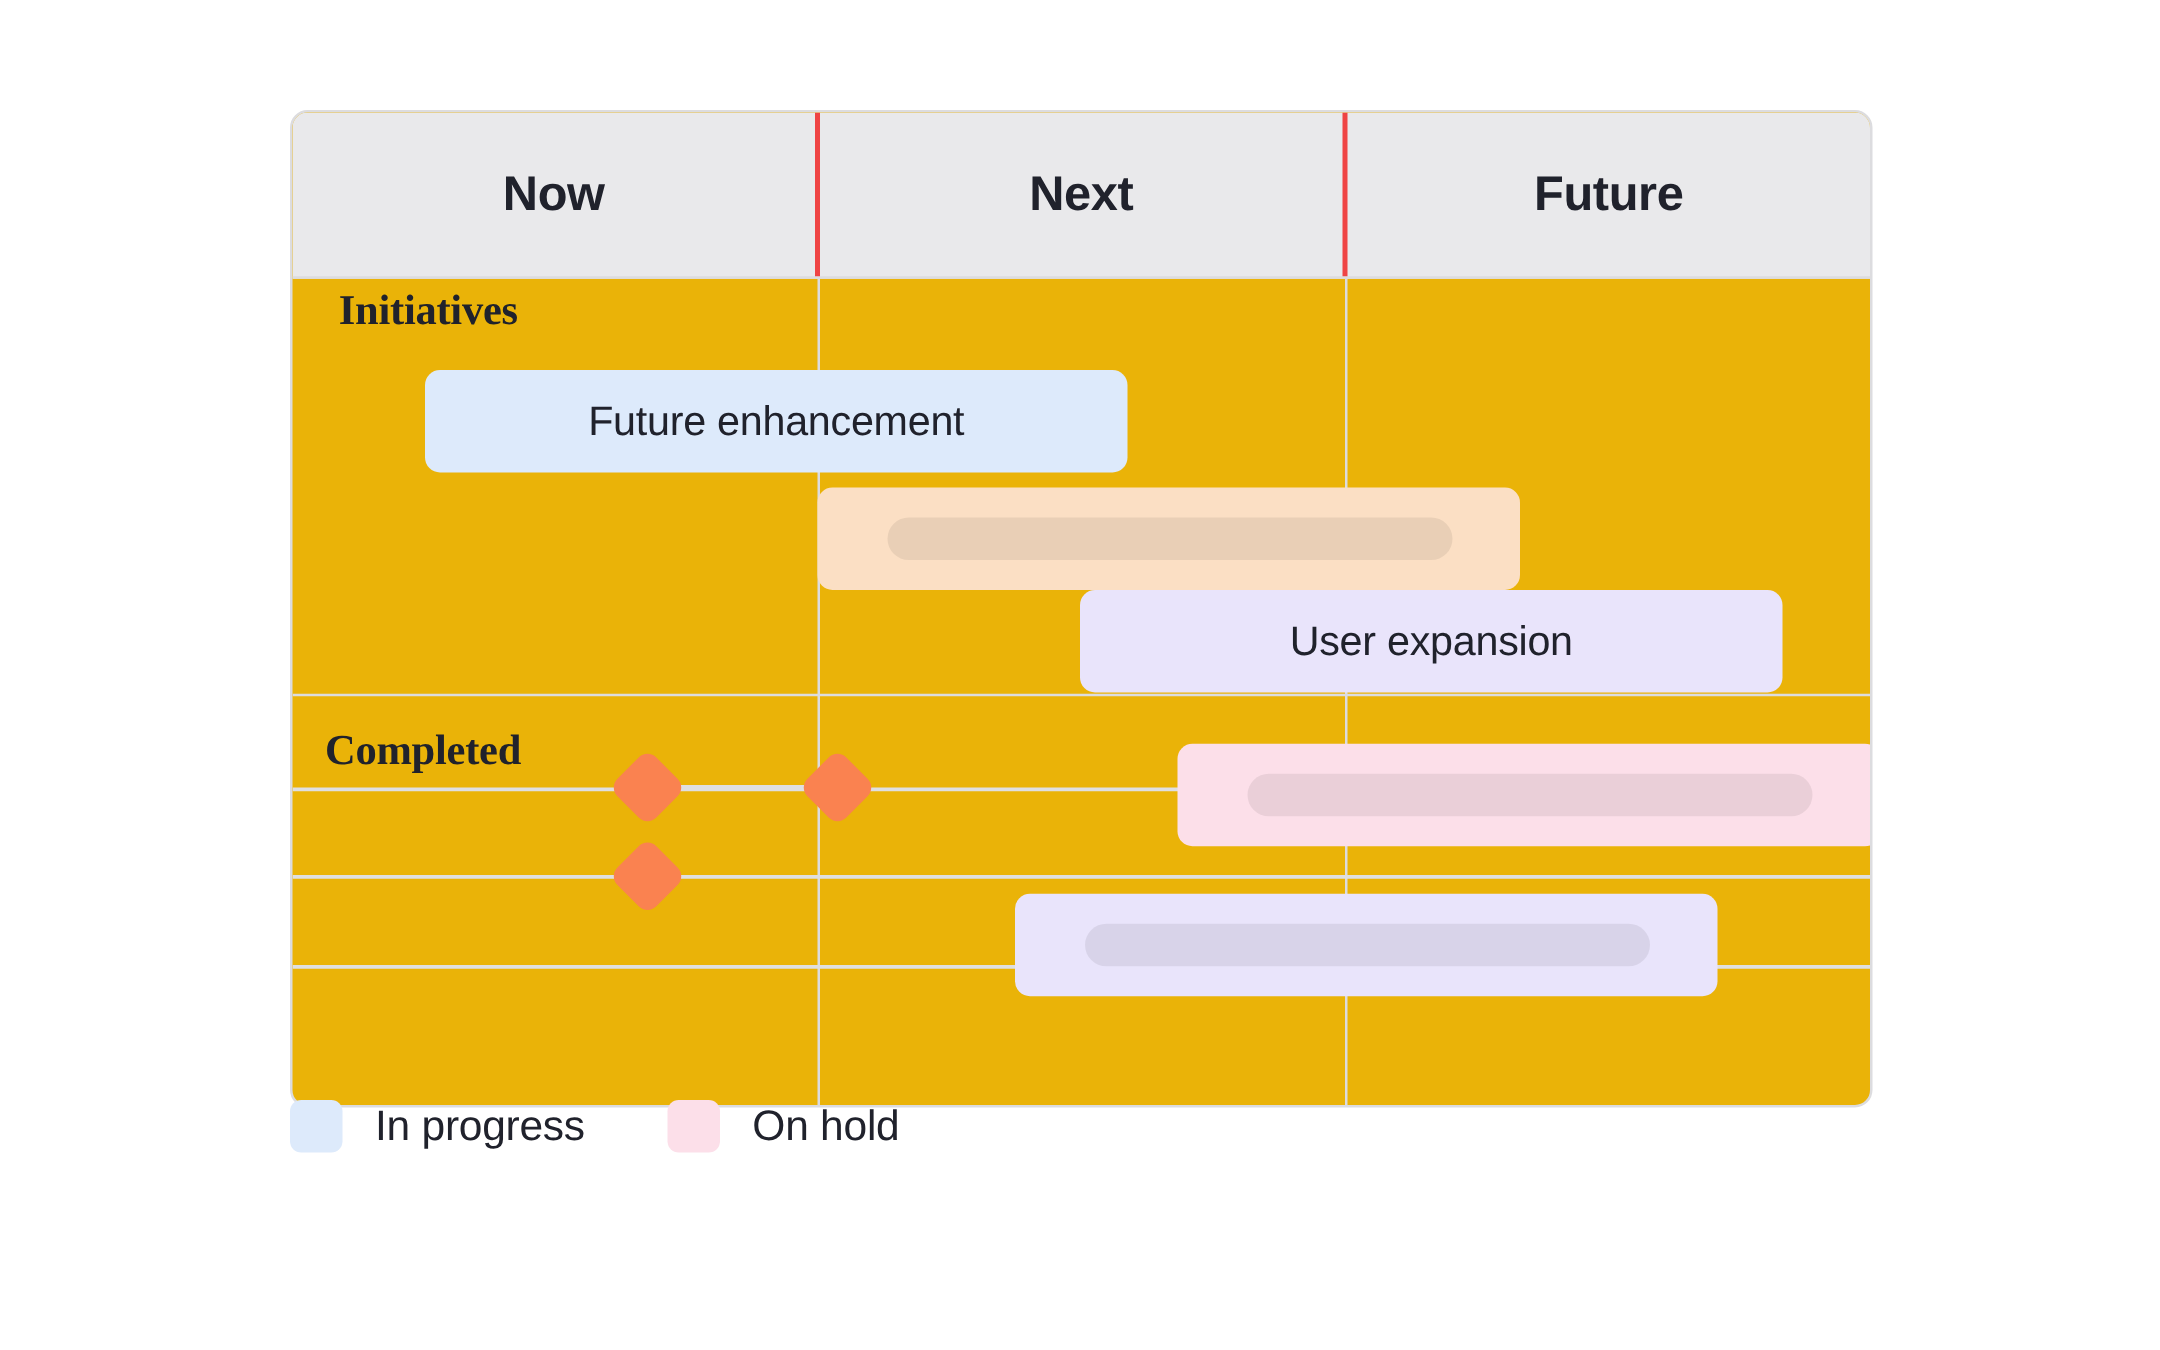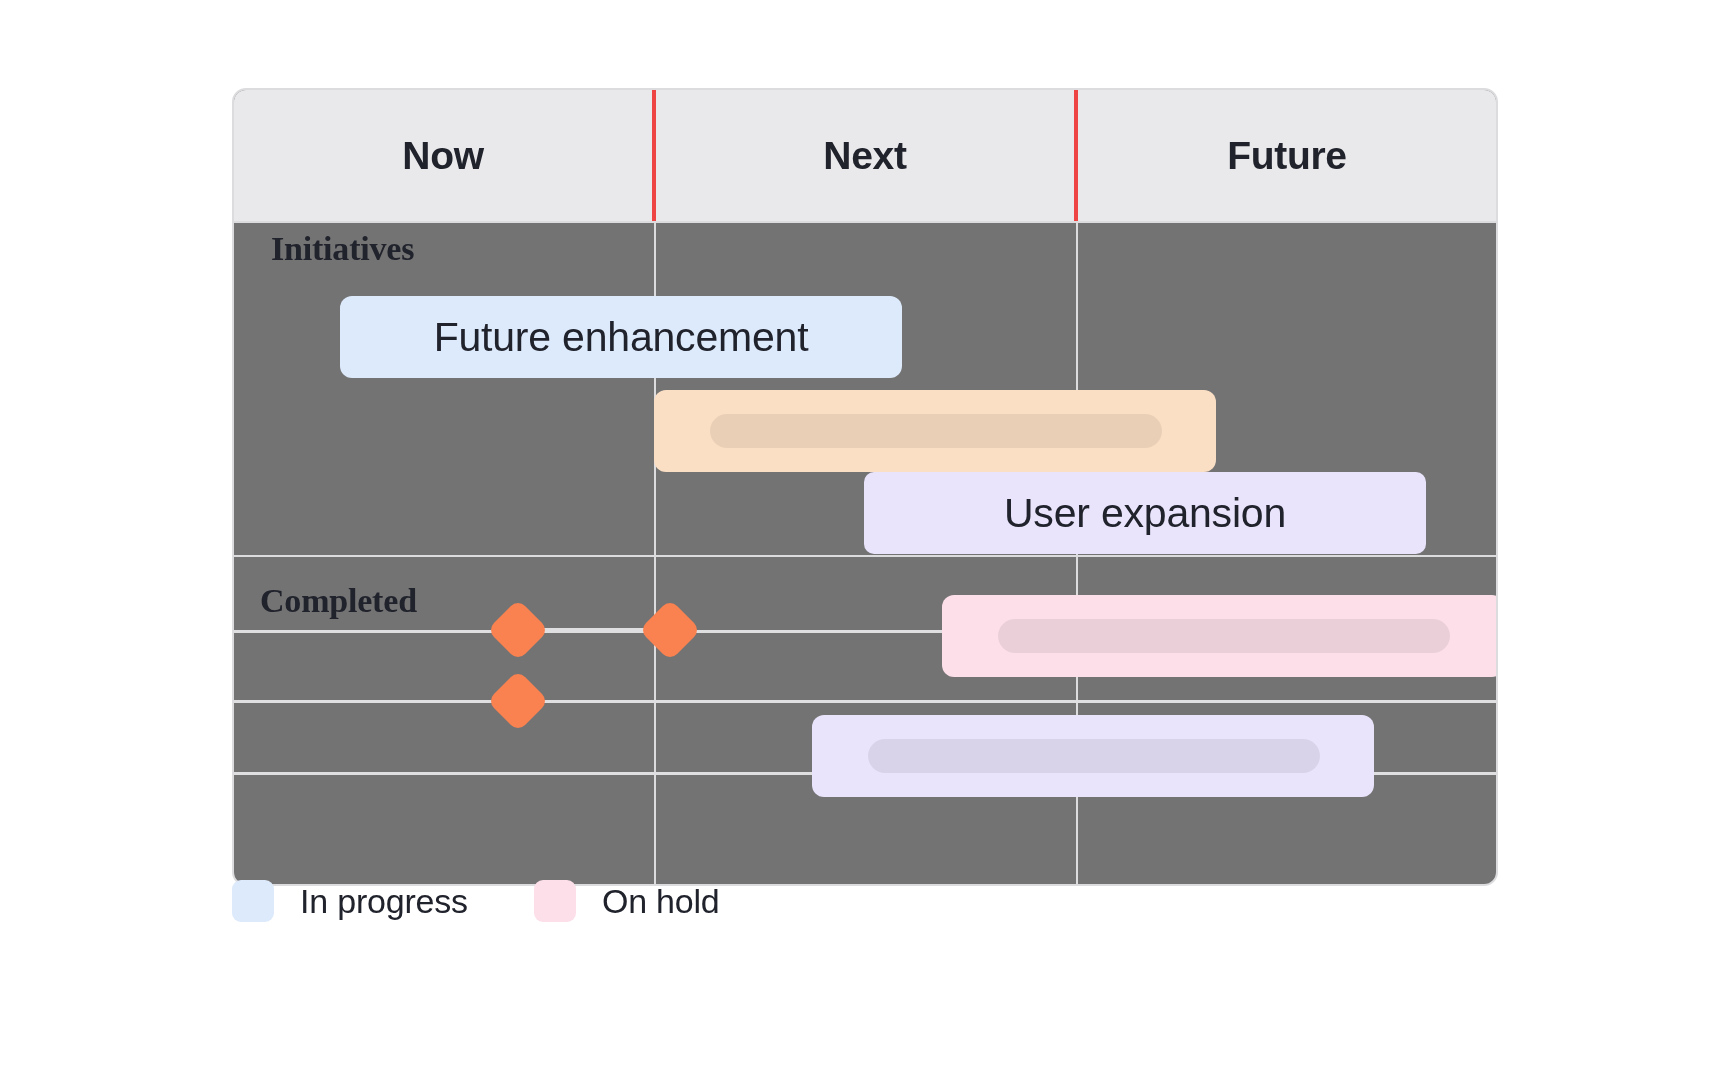--- a/index.html
+++ b/index.html
@@ -15,21 +15,21 @@
 
   
   #roadmap-card {
     position: absolute;
     left: 232px;
     top: 88px;
     width: 1266px;
     height: 798px;
     border: 2px solid #dcdcdf;
     border-radius: 14px;
-    background: #737373;
+    background: #eab308;
     overflow: hidden;
   }
 
   
   #roadmap-header {
     position: absolute;
     left: 0; top: 0;
     width: 100%;
     height: 133px;
     background: #e9e9eb;
@@ -96,21 +96,21 @@
 
   
   .bar {
     position: absolute;
     border-radius: 12px;
     display: flex;
     align-items: center;
     justify-content: center;
   }
   .bar-label {
-    font-size: 41px;
+    font-size: 33px;
     color: #20222c;
     letter-spacing: -0.2px;
     white-space: nowrap;
   }
   .bar-skeleton {
     height: 34px;
     border-radius: 17px;
     background: rgba(0,0,0,0.07);
     width: calc(100% - 110px);
     margin-left: 56px;
@@ -122,21 +122,20 @@
     left: 106px;  top: 206px;  width: 562px;  height: 82px;
     background: #ddeafb;
   }
   #bar-planned-initiative {
     left: 420px;  top: 300px;  width: 562px;  height: 82px;
     background: #fbdfc4;
   }
   #bar-user-expansion {
     left: 630px;  top: 382px;  width: 562px;  height: 82px;
     background: #e9e4fb;
-    border-radius: 10px;
   }
   #bar-onhold-milestone {
     left: 708px;  top: 505px;  width: 562px;  height: 82px;
     background: #fcdfe9;
   }
   #bar-completed-milestone {
     left: 578px;  top: 625px;  width: 562px;  height: 82px;
     background: #e9e4fb;
   }
 

